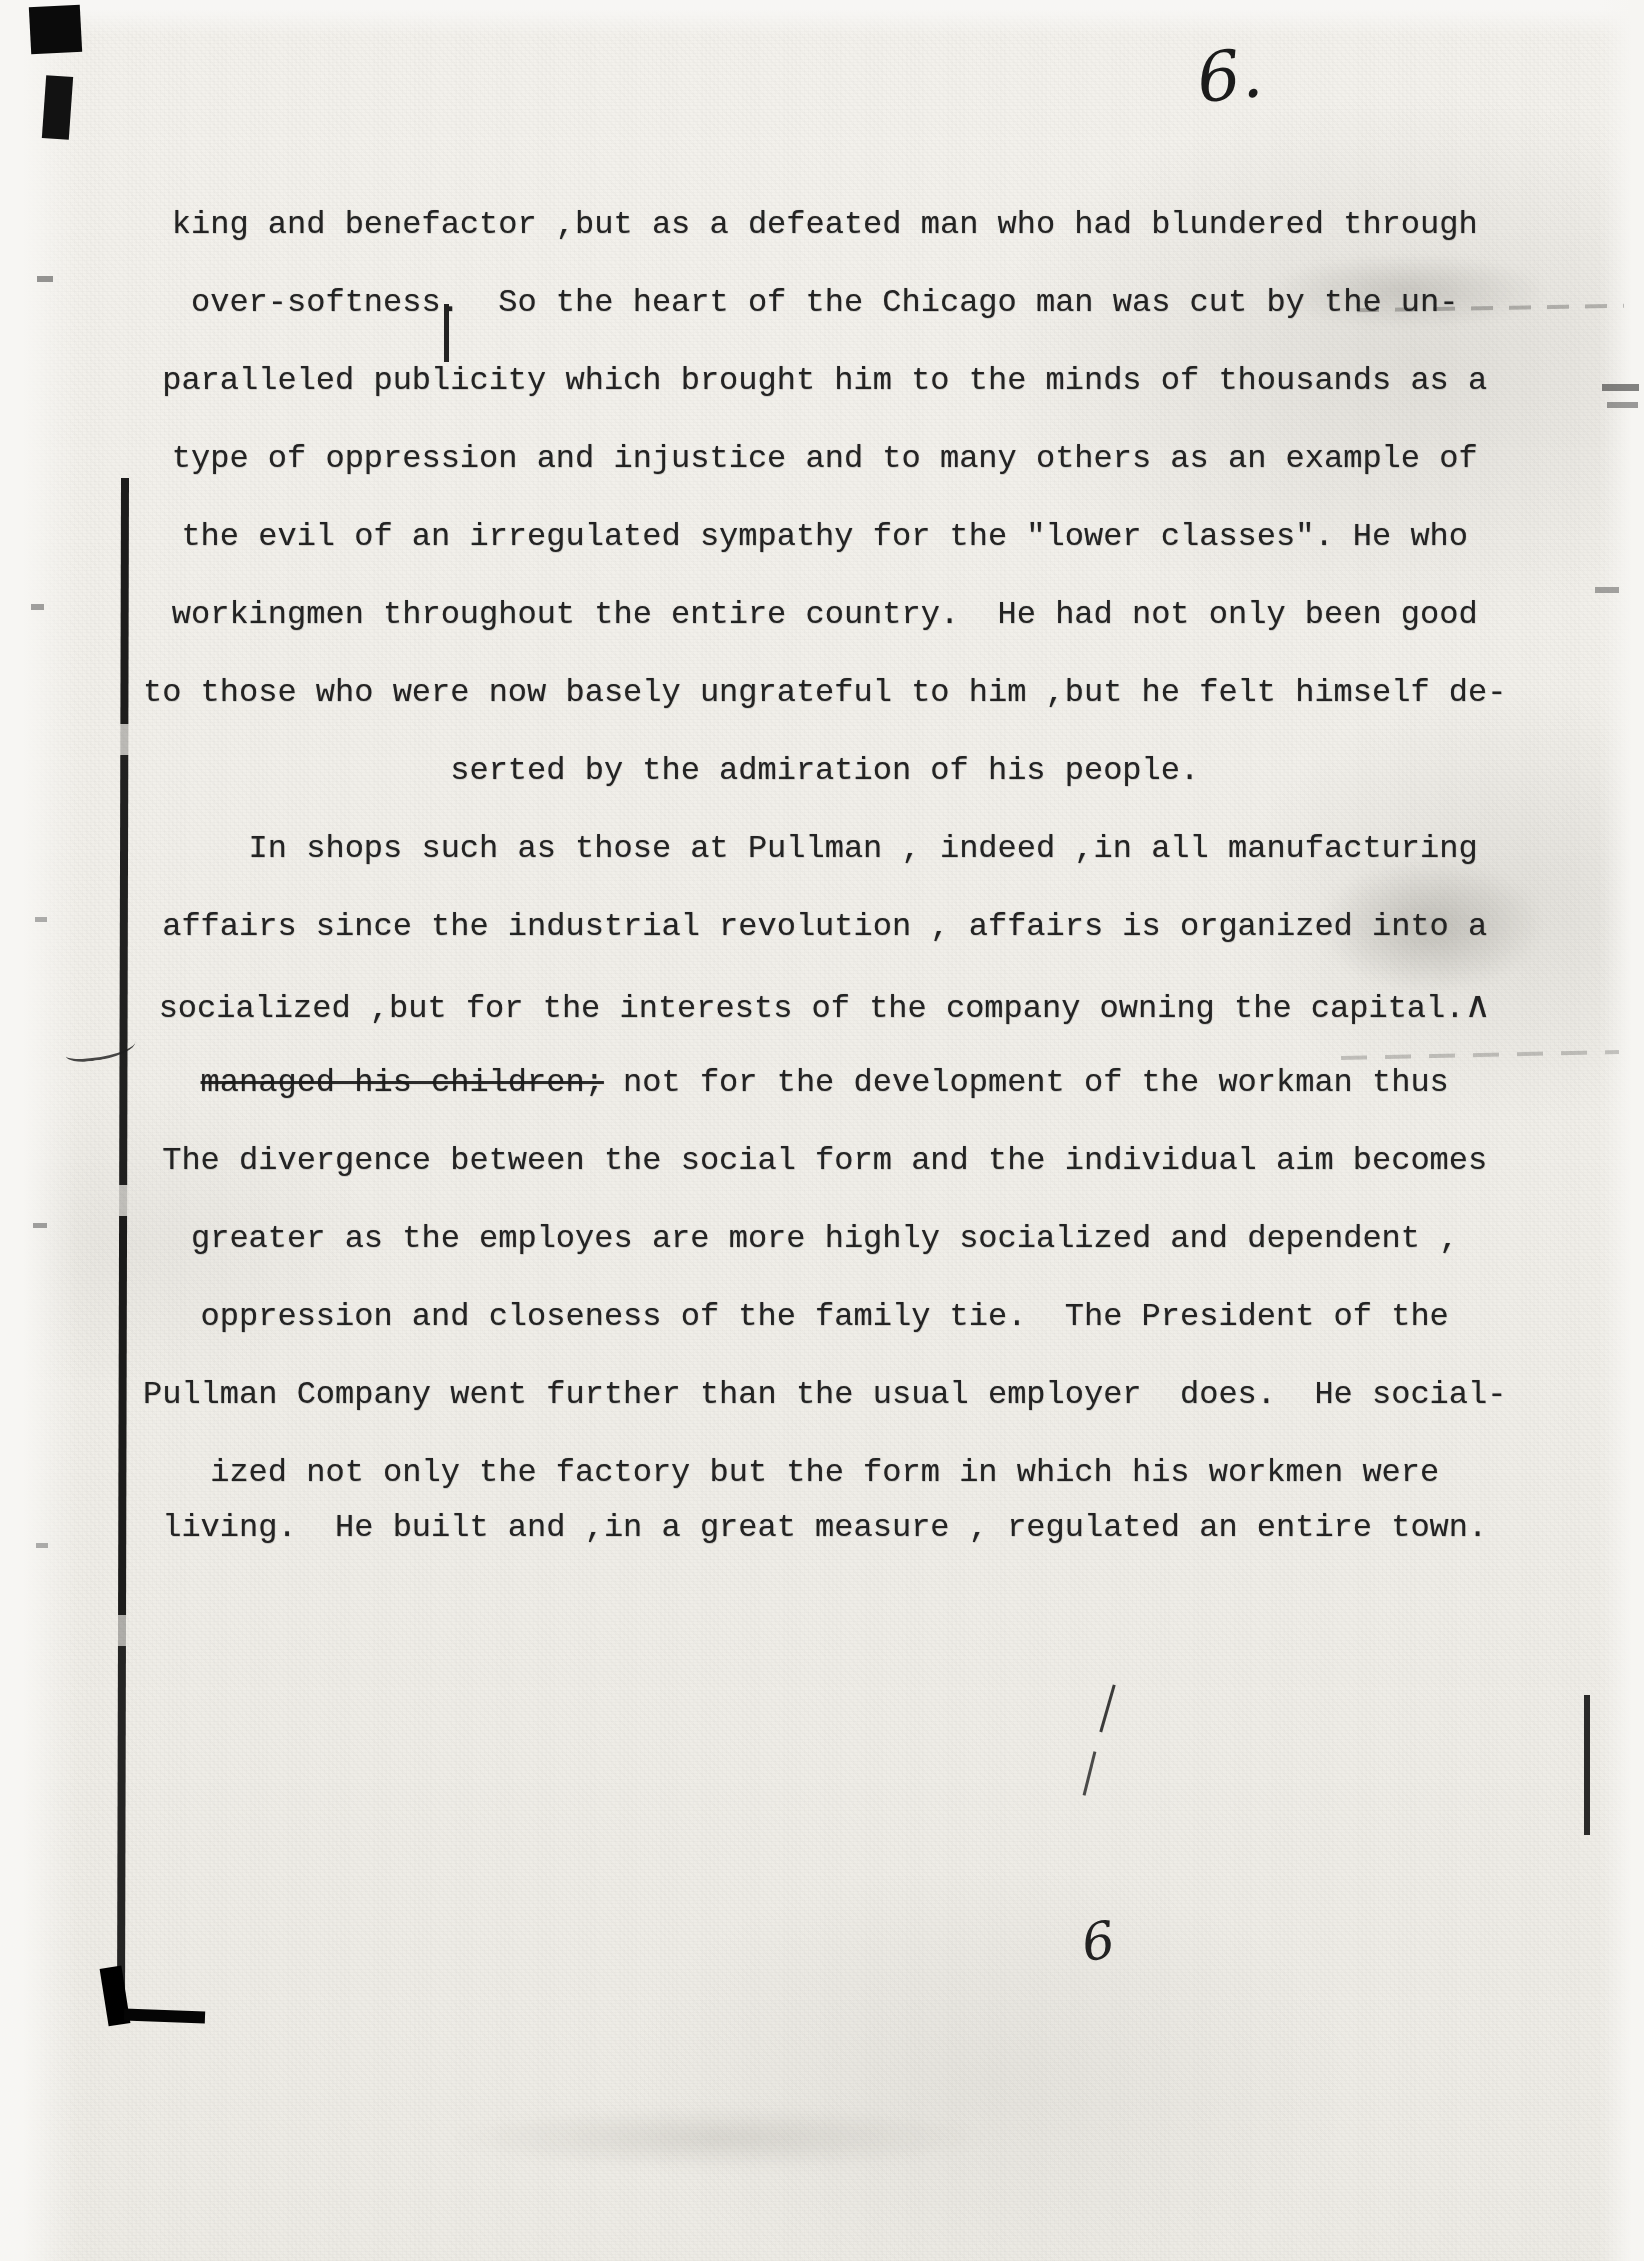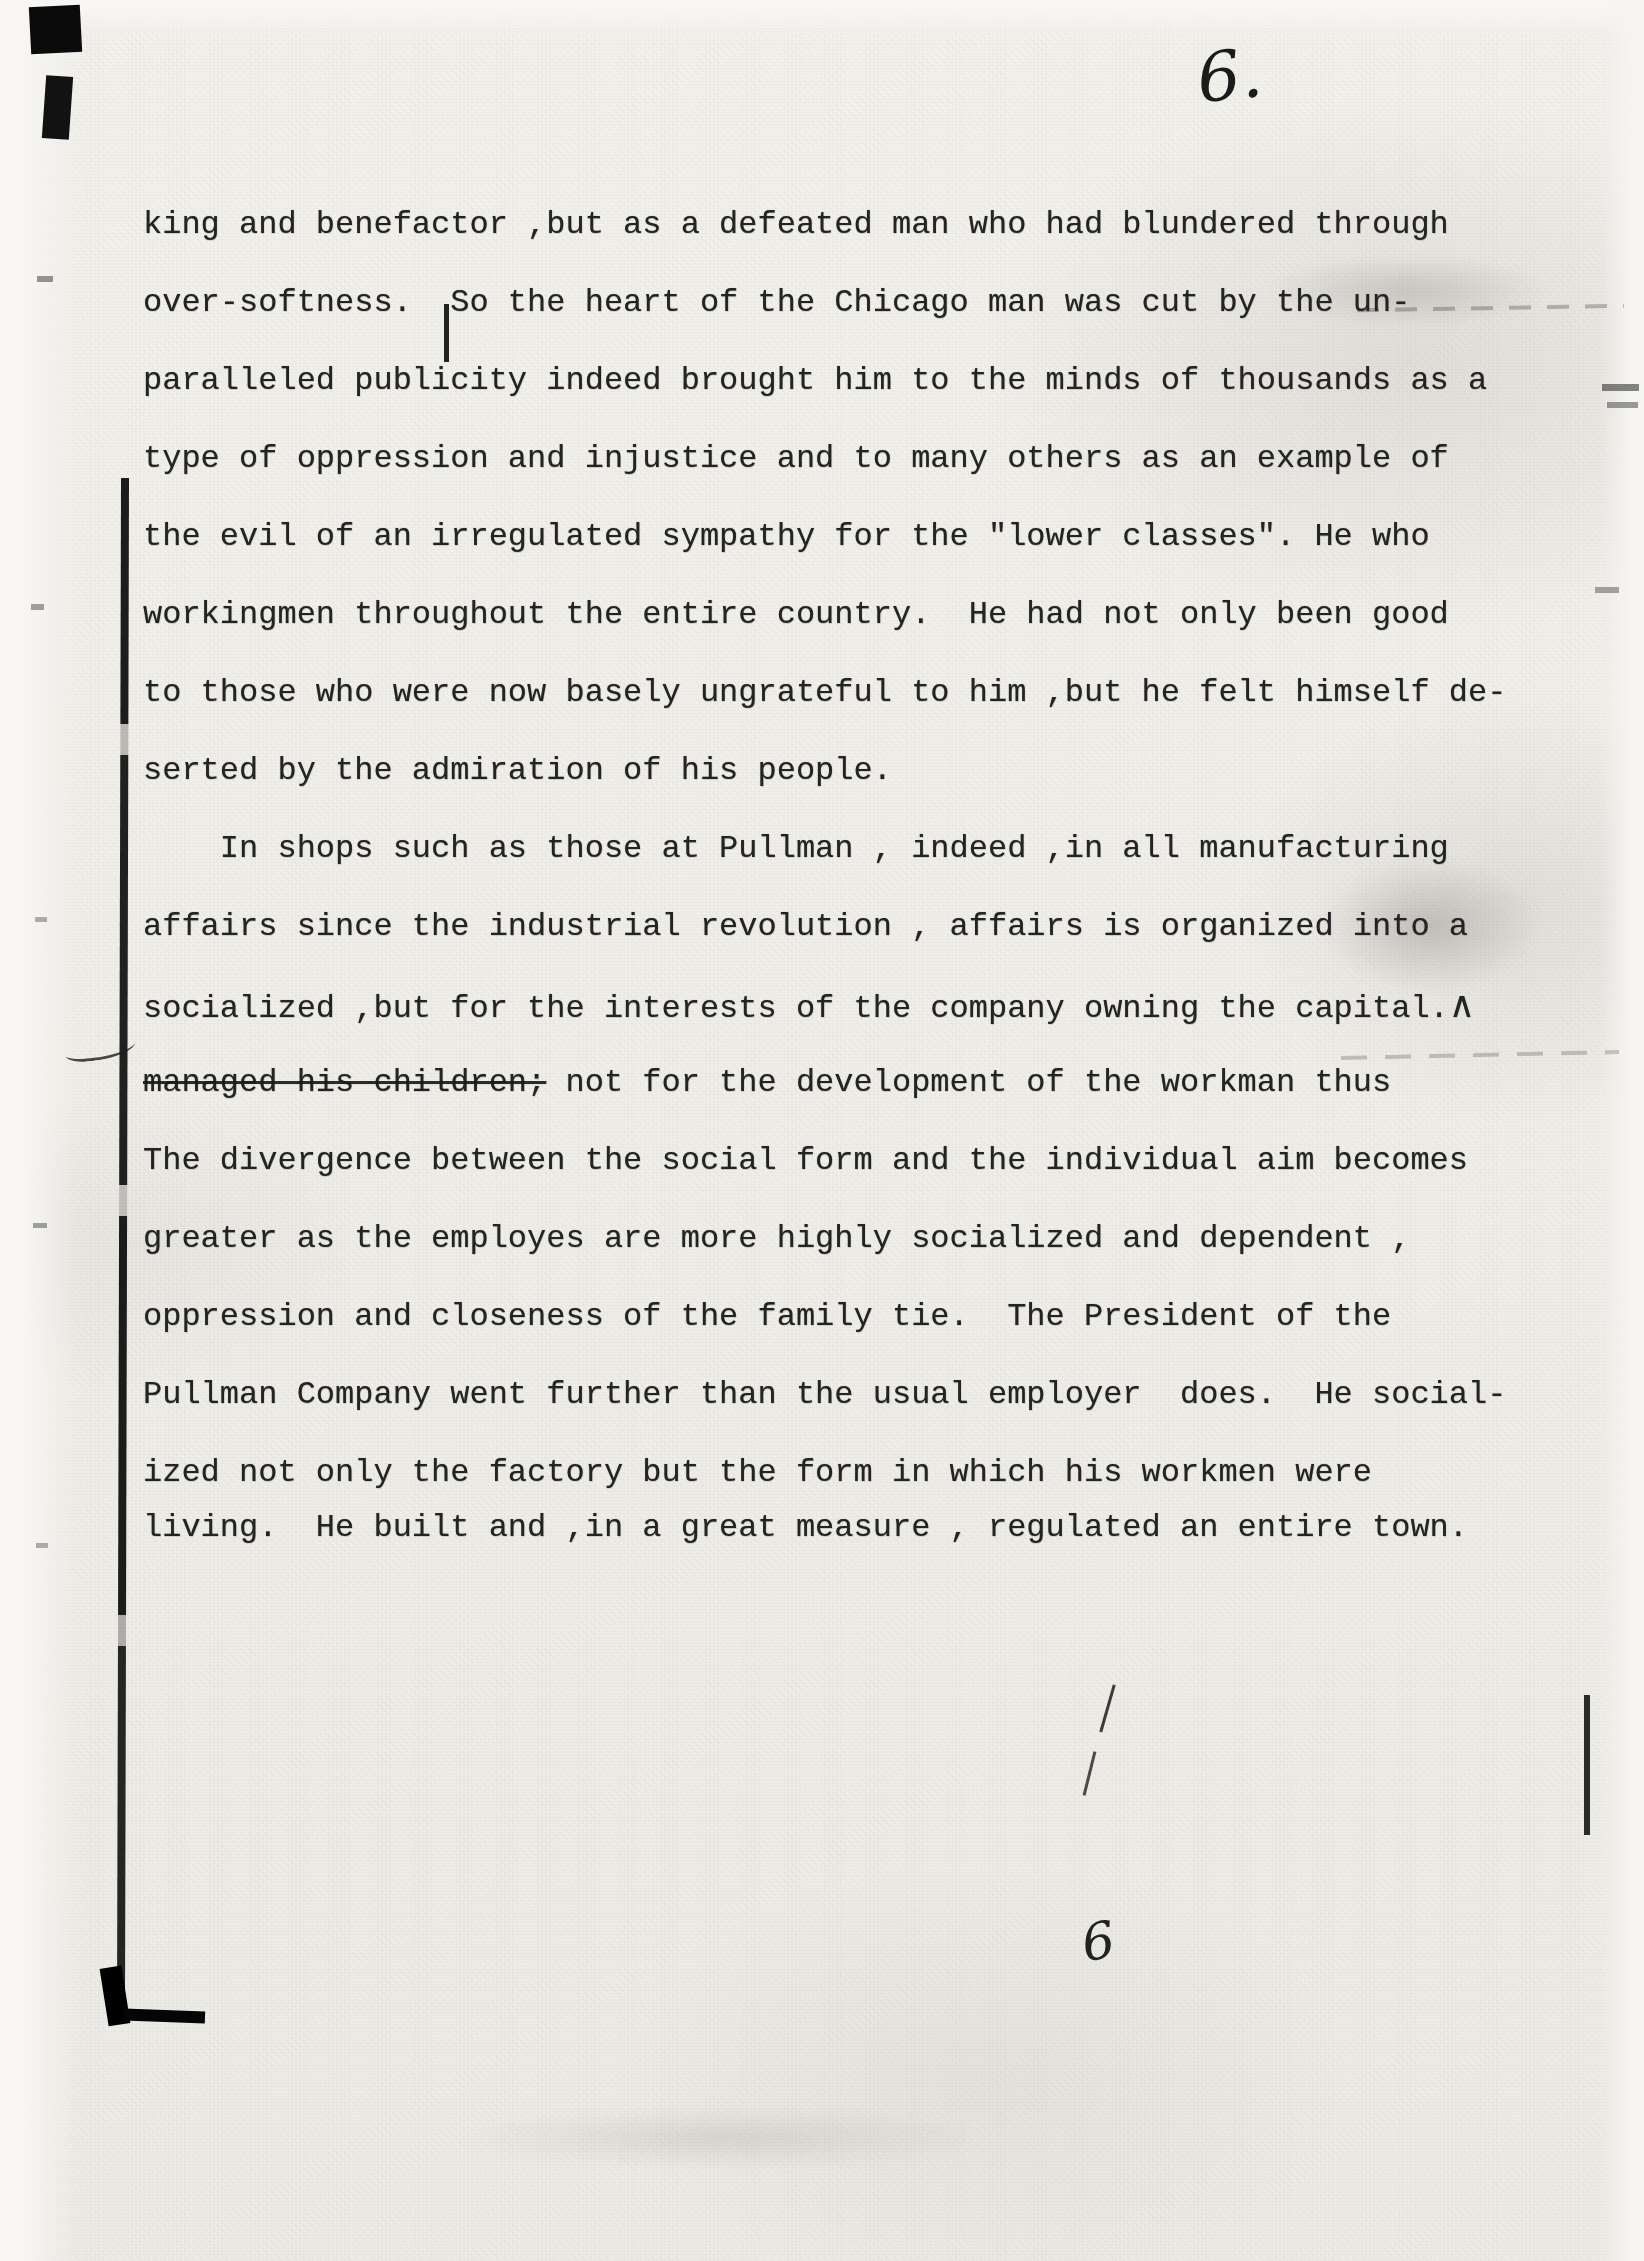--- a/index.html
+++ b/index.html
@@ -39,20 +39,21 @@
     color: #232323;
     font-size: 32px;
     letter-spacing: 0px;
     text-shadow: 0 0 1px rgba(35,35,35,.38), 0.5px 0.5px 0 rgba(35,35,35,.12);
     filter: blur(0.2px);
   }
   .line {
     height: 78px;
     line-height: 78px;
     white-space: pre;
+    text-align: center;
   }
   #lines .line:last-child { margin-top: -22.6px; }
   .strike {
     text-decoration: line-through;
     text-decoration-thickness: 2.6px;
     text-decoration-color: rgba(25,25,25,.85);
   }
   .hand {
     font-family: "DejaVu Serif", serif;
     font-style: italic;
@@ -169,21 +170,21 @@
   <div class="mark m-smudge3"></div>
   <div class="mark m-dashline1"></div>
   <div class="mark m-dashline2"></div>
 
   <div class="pagenum-top">6.</div>
 
   <div class="textblock">
     <div id="lines">
         <div class="line"><span>king and benefactor ,but as a defeated man who had blundered through</span></div>
         <div class="line"><span>over-softness.  So the heart of the Chicago man was cut by the un-</span></div>
-        <div class="line"><span>paralleled publicity indeed brought him to the minds of thousands as a</span></div>
+        <div class="line"><span>paralleled publicity which brought him to the minds of thousands as a</span></div>
         <div class="line"><span>type of oppression and injustice and to many others as an example of</span></div>
         <div class="line"><span>the evil of an irregulated sympathy for the "lower classes". He who</span></div>
         <div class="line"><span>workingmen throughout the entire country.  He had not only been good</span></div>
         <div class="line"><span>to those who were now basely ungrateful to him ,but he felt himself de-</span></div>
         <div class="line"><span>serted by the admiration of his people.</span></div>
         <div class="line"><span>    In shops such as those at Pullman , indeed ,in all manufacturing</span></div>
         <div class="line"><span>affairs since the industrial revolution , affairs is organized into a</span></div>
         <div class="line"><span>socialized ,but for the interests of the company owning the capital.</span><span class="hand">∧</span></div>
         <div class="line"><span class="strike">managed his children;</span><span> not for the development of the workman thus</span></div>
         <div class="line"><span>The divergence between the social form and the individual aim becomes</span></div>

